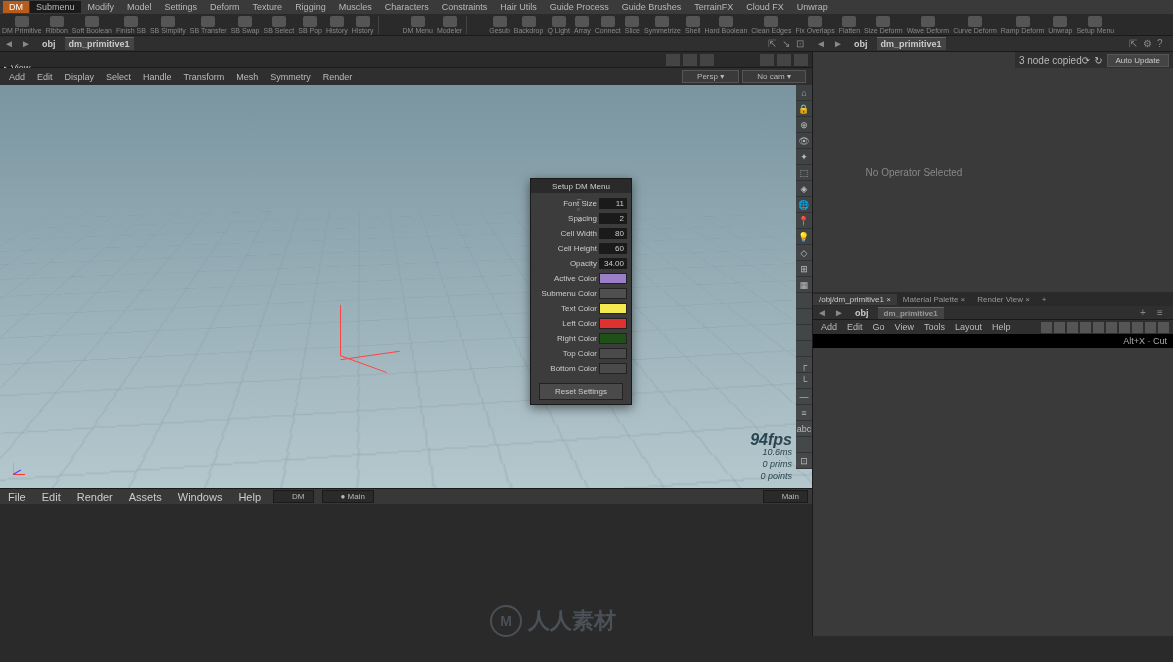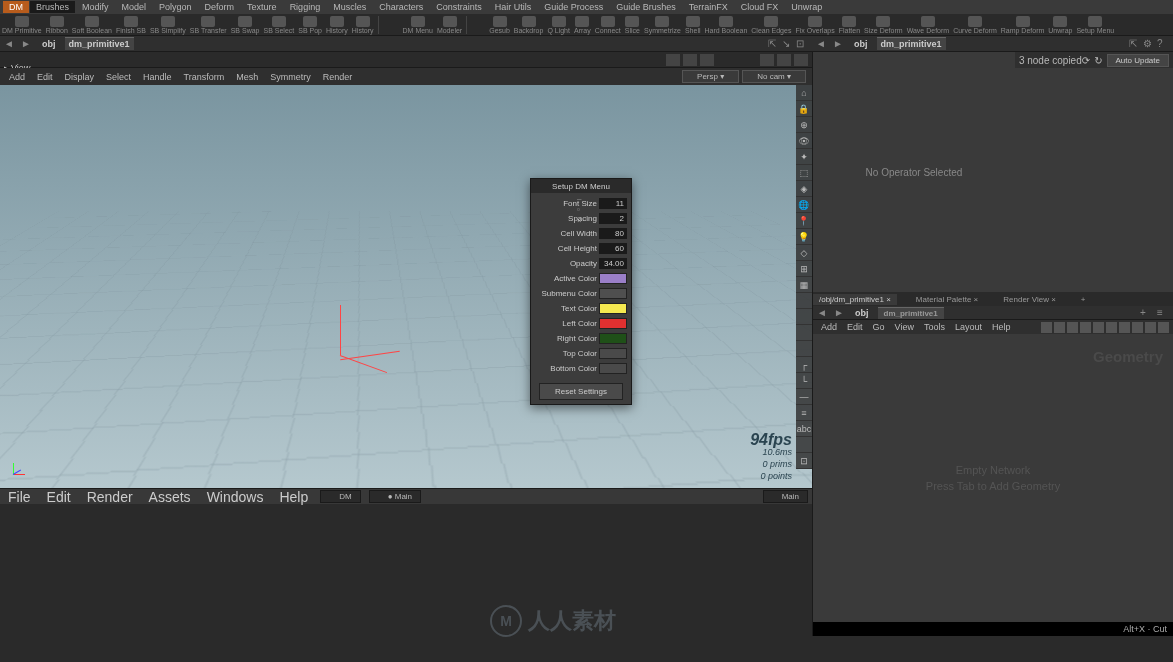--- a/index.html
+++ b/index.html
@@ -34,30 +34,30 @@
 .axis .z{position:absolute;bottom:5px;left:5px;width:9px;height:1px;background:#44f;transform:rotate(-30deg);transform-origin:left;}
 .gizmo { position: absolute; left: 340px; top: 270px; }
 .gizmo .gx{position:absolute;width:60px;height:1px;background:#f44;transform:rotate(-8deg);}
 .gizmo .gy{position:absolute;width:1px;height:50px;background:#f44;bottom:0;}
 .gizmo .gz{position:absolute;width:50px;height:1px;background:#f44;transform:rotate(20deg);transform-origin:left;}
 .vp-stats { position: absolute; right: 20px; bottom: 6px; text-align: right; color: #2a4450; font-size: 9px; font-style: italic; line-height: 12px; }
 .vp-stats .fps { font-size: 16px; font-weight: bold; }
 .vp-righttools { position: absolute; right: 0; top: 0; width: 16px; background: rgba(50,50,50,0.85); display: flex; flex-direction: column; }
 .vp-righttools .rt { width: 16px; height: 16px; border-bottom: 1px solid #333; cursor: pointer; display:flex;align-items:center;justify-content:center;font-size:9px;color:#bbb; }
 .bottom-bar { background: #383838; height: 16px; display: flex; align-items: center; padding: 0 4px; gap: 8px; border-top: 1px solid #1a1a1a; }
-.bottom-bar .bm { font-size: 14px; color: #ccc; padding: 1px 4px; cursor: pointer; }
+.bottom-bar .bm { font-size: 11px; color: #ccc; padding: 1px 4px; cursor: pointer; }
 .bottom-bar .dd { background: #2a2a2a; border: 1px solid #1a1a1a; font-size: 8px; padding: 1px 8px 1px 18px; position: relative; }
 .console { background: #1a1a1a; flex: 1; color: #a8a8a8; font-family: monospace; font-size: 9px; padding: 4px; line-height: 12px; }
 .right { width: 361px; display: flex; flex-direction: column; border-left: 1px solid #1a1a1a; }
 .params { background: #3a3a3a; height: 240px; display: flex; flex-direction: row; justify-content: flex-end; }
 .params .pbody { flex: 1; display: flex; align-items: center; justify-content: center; color: #888; font-size: 10px; }
 .params .pfoot { background: #2f2f2f; height: 16px; display: flex; align-items: center; justify-content: space-between; padding: 0 4px; }
 .params .pfoot .btn { background: #444; border: 1px solid #555; font-size: 8px; padding: 1px 8px; cursor: pointer; color:#ccc; }
 .netv { flex: 1; background: #3a3a3a; display: flex; flex-direction: column; }
-.netv .tabs { background: #2a2a2a; height: 14px; display: flex; align-items: center; gap: 13px; }
+.netv .tabs { background: #2a2a2a; height: 14px; display: flex; align-items: center; }
 .netv .tab { font-size: 8px; padding: 1px 6px; color: #999; cursor: pointer; }
 .netv .tab.act { background: #3a3a3a; color: #ccc; }
 .netv .nmenu { background: #2f2f2f; height: 14px; display: flex; align-items: center; gap: 2px; padding: 0 4px; }
 .netv .nmenu .nm { font-size: 9px; color: #bbb; padding: 1px 4px; cursor: pointer; }
 .netv .nmenu .ricons { margin-left: auto; display: flex; gap: 2px; }
 .netv .nmenu .ric { width: 11px; height: 11px; background: #555; cursor: pointer; }
 .netv .nbody { flex: 1; position: relative; }
 .netv .ntitle { position: absolute; right: 10px; top: 14px; color: #4a4a4a; font-size: 15px; font-weight: bold; }
 .netv .ncenter { position: absolute; left: 50%; top: 50%; transform: translate(-50%,-50%); text-align: center; color: #545454; font-size: 11px; line-height: 16px; }
 .netv .nfoot { background: #000000; height: 14px; display: flex; align-items: center; justify-content: flex-end; padding: 0 6px; font-size: 9px; color: #aaa; }
@@ -73,24 +73,24 @@
 .dialog .dcol { width: 28px; height: 11px; border: 1px solid #222; cursor: pointer; }
 .dialog .dbtn { background: #4a4a4a; border: 1px solid #222; font-size: 8px; padding: 3px; text-align: center; margin: 4px 8px; cursor: pointer; color:#ccc; }
 .watermark { position: absolute; left: 490px; top: 605px; color: #4a5055; font-size: 22px; font-weight: bold; display: flex; align-items: center; gap: 6px; pointer-events: none; }
 .watermark .wicon { width: 32px; height: 32px; border: 2px solid #4a5055; border-radius: 50%; display: flex; align-items: center; justify-content: center; font-size: 14px; }
 </style>
 </head>
 <body>
 
 <div class="main-menu">
     <span class="mi">DM</span>
-    <span class="mi act">Brushes</span>
+    <span class="mi act">Submenu</span>
     <span class="mi">Modify</span>
     <span class="mi">Model</span>
-    <span class="mi">Polygon</span>
+    <span class="mi">Settings</span>
     <span class="mi">Deform</span>
     <span class="mi">Texture</span>
     <span class="mi">Rigging</span>
     <span class="mi">Muscles</span>
     <span class="mi">Characters</span>
     <span class="mi">Constraints</span>
     <span class="mi">Hair Utils</span>
     <span class="mi">Guide Process</span>
     <span class="mi">Guide Brushes</span>
     <span class="mi">TerrainFX</span>
@@ -384,27 +384,20 @@
             <div class="ric"></div>
             <div class="ric"></div>
             <div class="ric"></div>
             <div class="ric"></div>
             <div class="ric"></div>
             <div class="ric"></div>
             <div class="ric"></div>
             <div class="ric"></div>
           </div>
         </div>
-      <div class="nbody">
-        <div class="ntitle">Geometry</div>
-        <div class="ncenter">
-          <div>Empty Network</div>
-          <div>Press Tab to Add Geometry</div>
-        </div>
-      </div>
       <div class="nfoot">
           <span>Alt+X · Cut</span>
         </div>
     </div>
   </div>
 </div>
 
 <div class="dialog">
   <div class="dh">
     <div class="dicon"></div>

